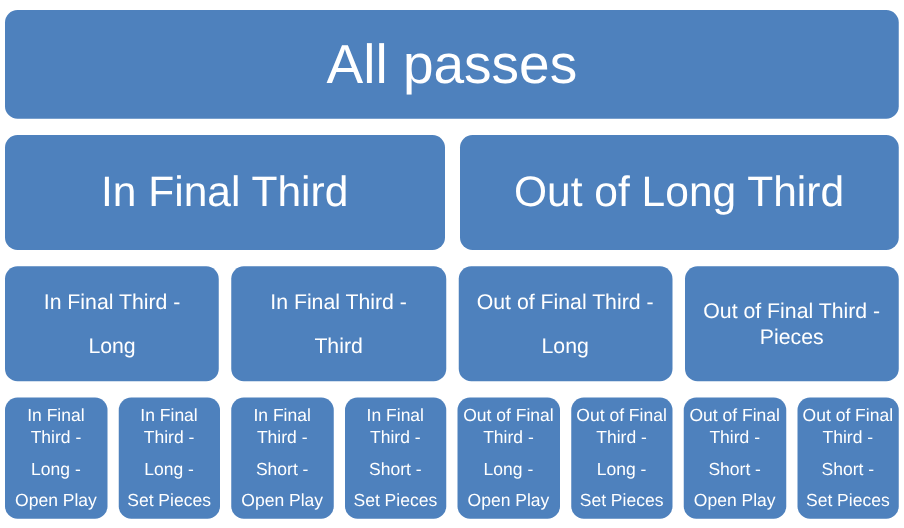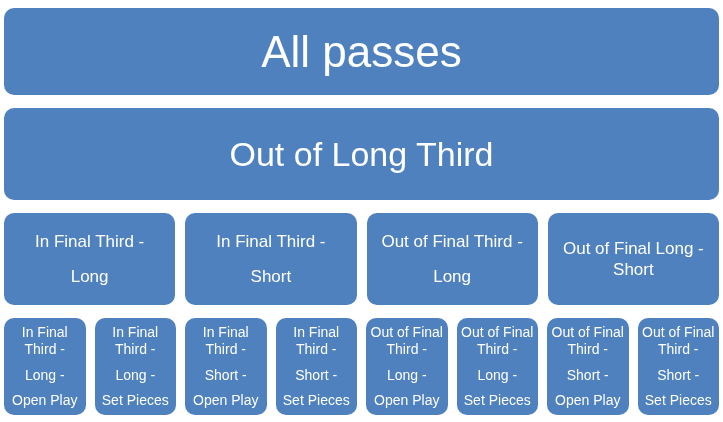--- a/index.html
+++ b/index.html
@@ -58,39 +58,42 @@
 <div class="canvas">
 
   <div class="row row-1">
     <div class="node">
       <p class="para">All passes</p>
     </div>
   </div>
 
   <div class="row row-2">
     <div class="node">
+      <p class="para">In Final Third</p>
+    </div>
+    <div class="node">
       <p class="para">Out of Long Third</p>
     </div>
   </div>
 
   <div class="row row-3">
     <div class="node">
       <p class="para">In Final Third -</p>
       <p class="para">Long</p>
     </div>
     <div class="node">
       <p class="para">In Final Third -</p>
-      <p class="para">Short</p>
+      <p class="para">Third</p>
     </div>
     <div class="node">
       <p class="para">Out of Final Third -</p>
       <p class="para">Long</p>
     </div>
     <div class="node">
-      <p class="para">Out of Final Long - Short</p>
+      <p class="para">Out of Final Third - Pieces</p>
     </div>
   </div>
 
   <div class="row row-4">
     <div class="node">
       <p class="para">In Final Third -</p>
       <p class="para">Long -</p>
       <p class="para">Open Play</p>
     </div>
     <div class="node">

